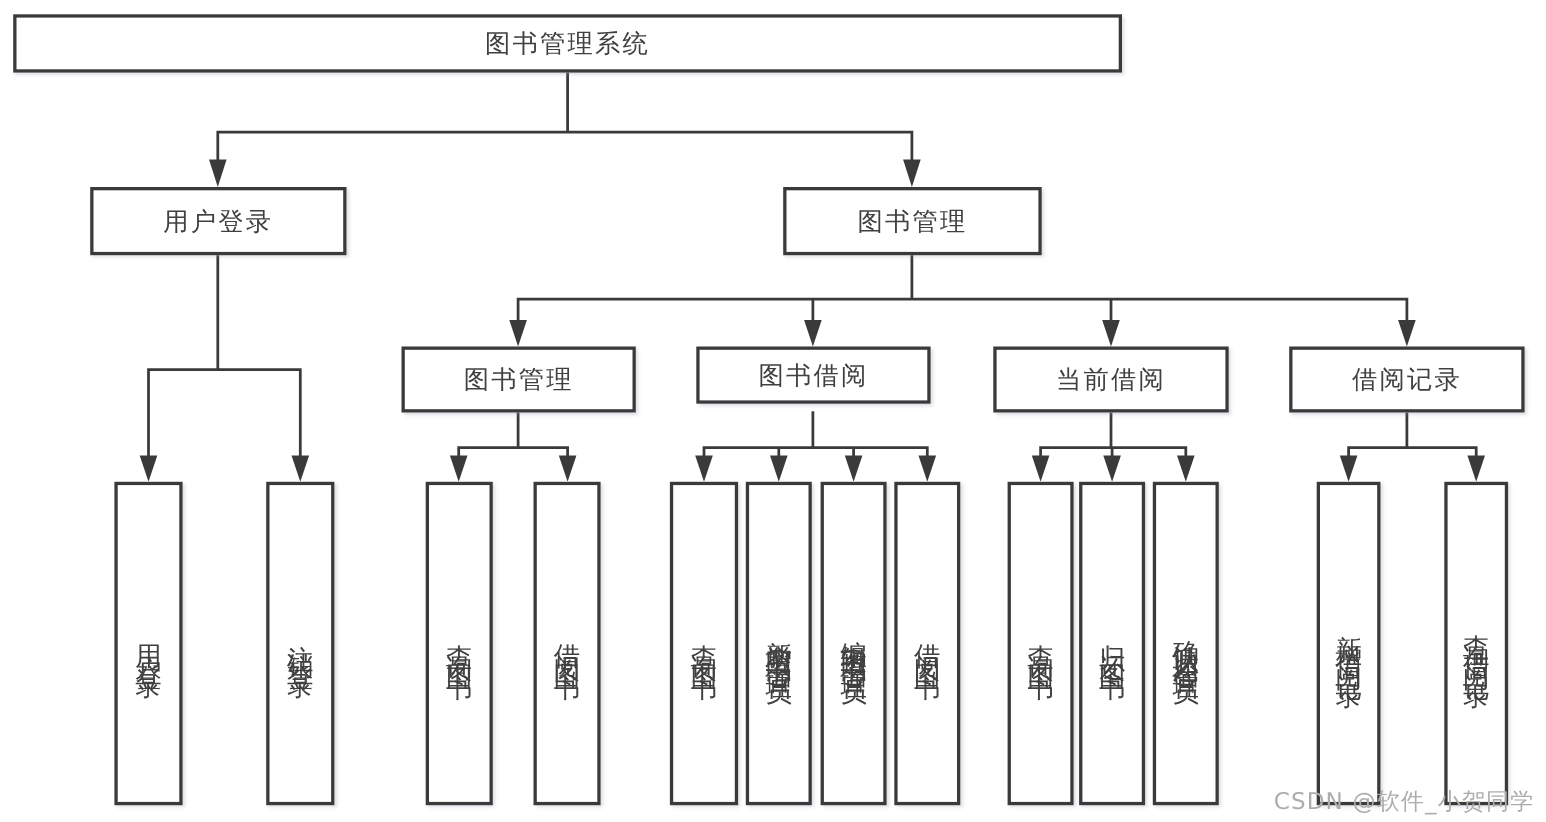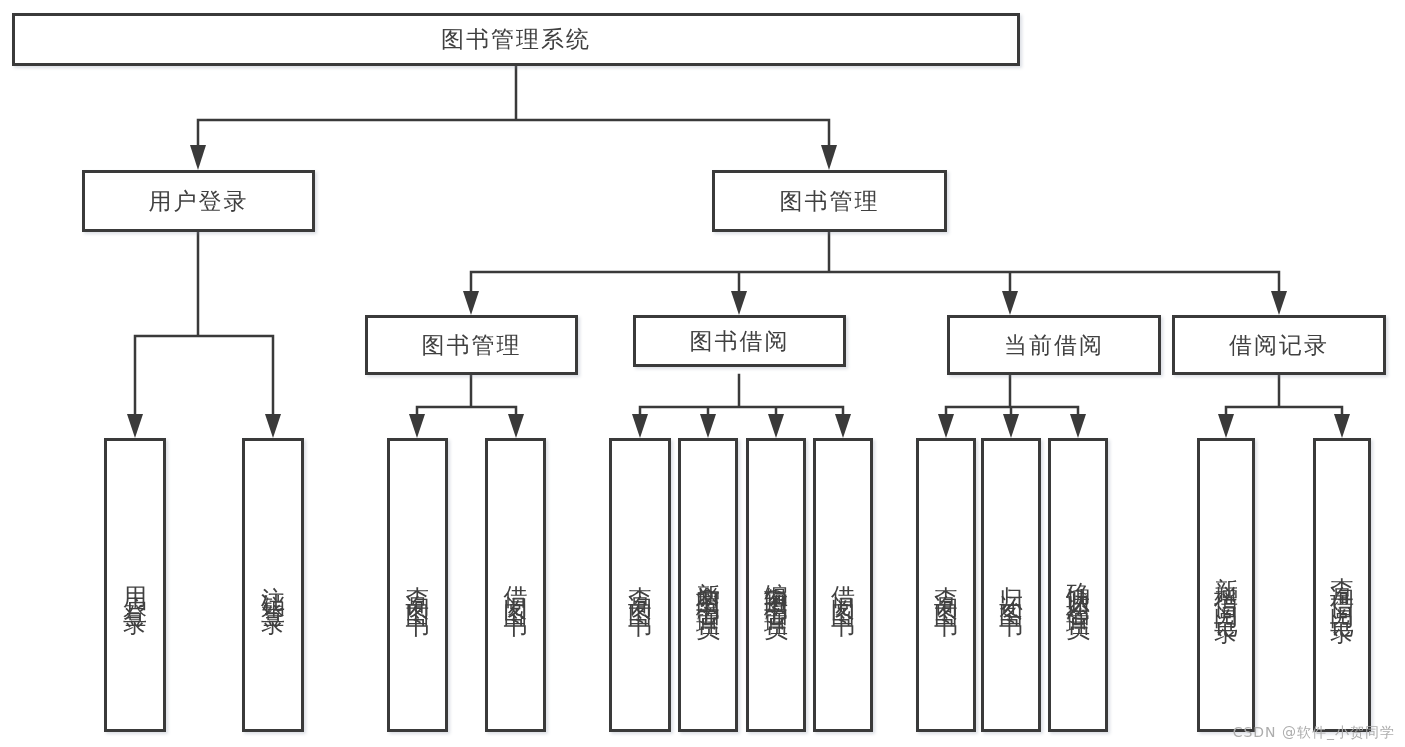--- a/index.html
+++ b/index.html
@@ -36,41 +36,41 @@
     letter-spacing: 9px;
     line-height: 1;
   }
   .v.tight { letter-spacing: 5px; }
   
   .n-root           { left: 12px;   top: 13px;  width: 1008px; height: 53px; }
   .n-user-login     { left: 82px;   top: 170px; width: 233px;  height: 62px; }
   .n-book-mgmt      { left: 712px;  top: 170px; width: 235px;  height: 62px; }
   .n-new-book       { left: 365px;  top: 315px; width: 213px;  height: 60px; }
   .n-book-borrow    { left: 633px;  top: 315px; width: 213px;  height: 52px; }
-  .n-current-borrow { left: 903px;  top: 315px; width: 214px;  height: 60px; margin-left: 44px; }
+  .n-current-borrow { left: 903px;  top: 315px; width: 214px;  height: 60px; }
   .n-borrow-record  { left: 1172px; top: 315px; width: 214px;  height: 60px; }
   .leaf { top: 438px; height: 294px; }
   .l-1  { left: 104px;  width: 62px; }
   .l-2  { left: 242px;  width: 62px; }
   .l-3  { left: 387px;  width: 61px; }
   .l-4  { left: 485px;  width: 61px; }
   .l-5  { left: 609px;  width: 62px; }
   .l-6  { left: 678px;  width: 60px; }
   .l-7  { left: 746px;  width: 60px; }
   .l-8  { left: 813px;  width: 60px; }
   .l-9  { left: 916px;  width: 60px; }
   .l-10 { left: 981px;  width: 60px; }
   .l-11 { left: 1048px; width: 60px; }
   .l-12 { left: 1197px; width: 58px; }
   .l-13 { left: 1313px; width: 58px; }
   .watermark {
     position: absolute;
     right: 10px;
     bottom: 5px;
-    font-size: 14px;
+    font-size: 21px;
     color: #adadad;
     letter-spacing: 1px;
     z-index: 3;
     white-space: nowrap;
   }
 </style>
 </head>
 <body>
 
 <div class="canvas">

